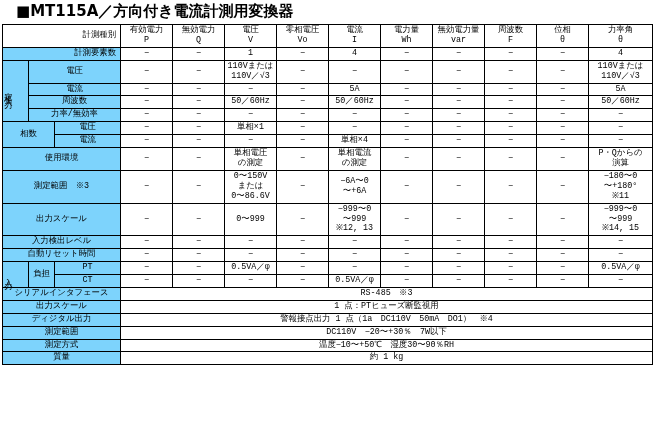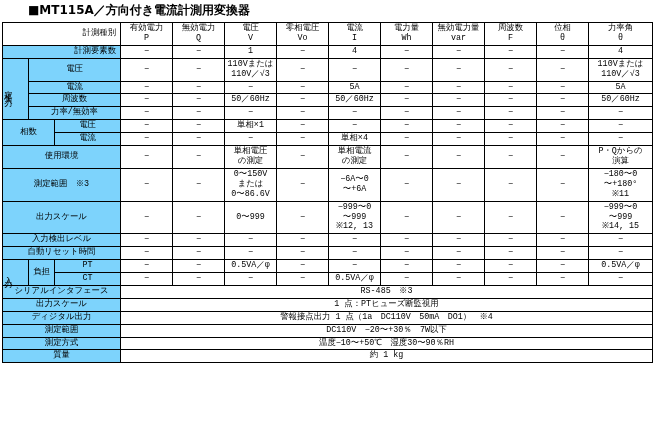--- a/index.html
+++ b/index.html
@@ -5,25 +5,24 @@
   html,body{margin:0;padding:0;}
   body{
     width:655px;height:433px;
     background:#ffffff;
     font-family:"DejaVu Sans","Liberation Sans",sans-serif;
     font-size:9px;color:#000;
     overflow:hidden;
   }
   .page{width:655px;height:433px;position:relative;}
   .title{
-    font-size:12px;font-weight:bold;
-    padding:2px 0 3px 2px;
+    font-size:15px;font-weight:bold;
+    padding:2px 0 3px 16px;
     letter-spacing:0px;
     white-space:nowrap;
-    margin-left:26px;
   }
   table.spec{
     border-collapse:collapse;
     width:651px;
     margin-left:2px;
     table-layout:fixed;
     font-family:Liberation Mono, monospace;
   }
   table.spec td,table.spec th{
     border:1px solid #000;

